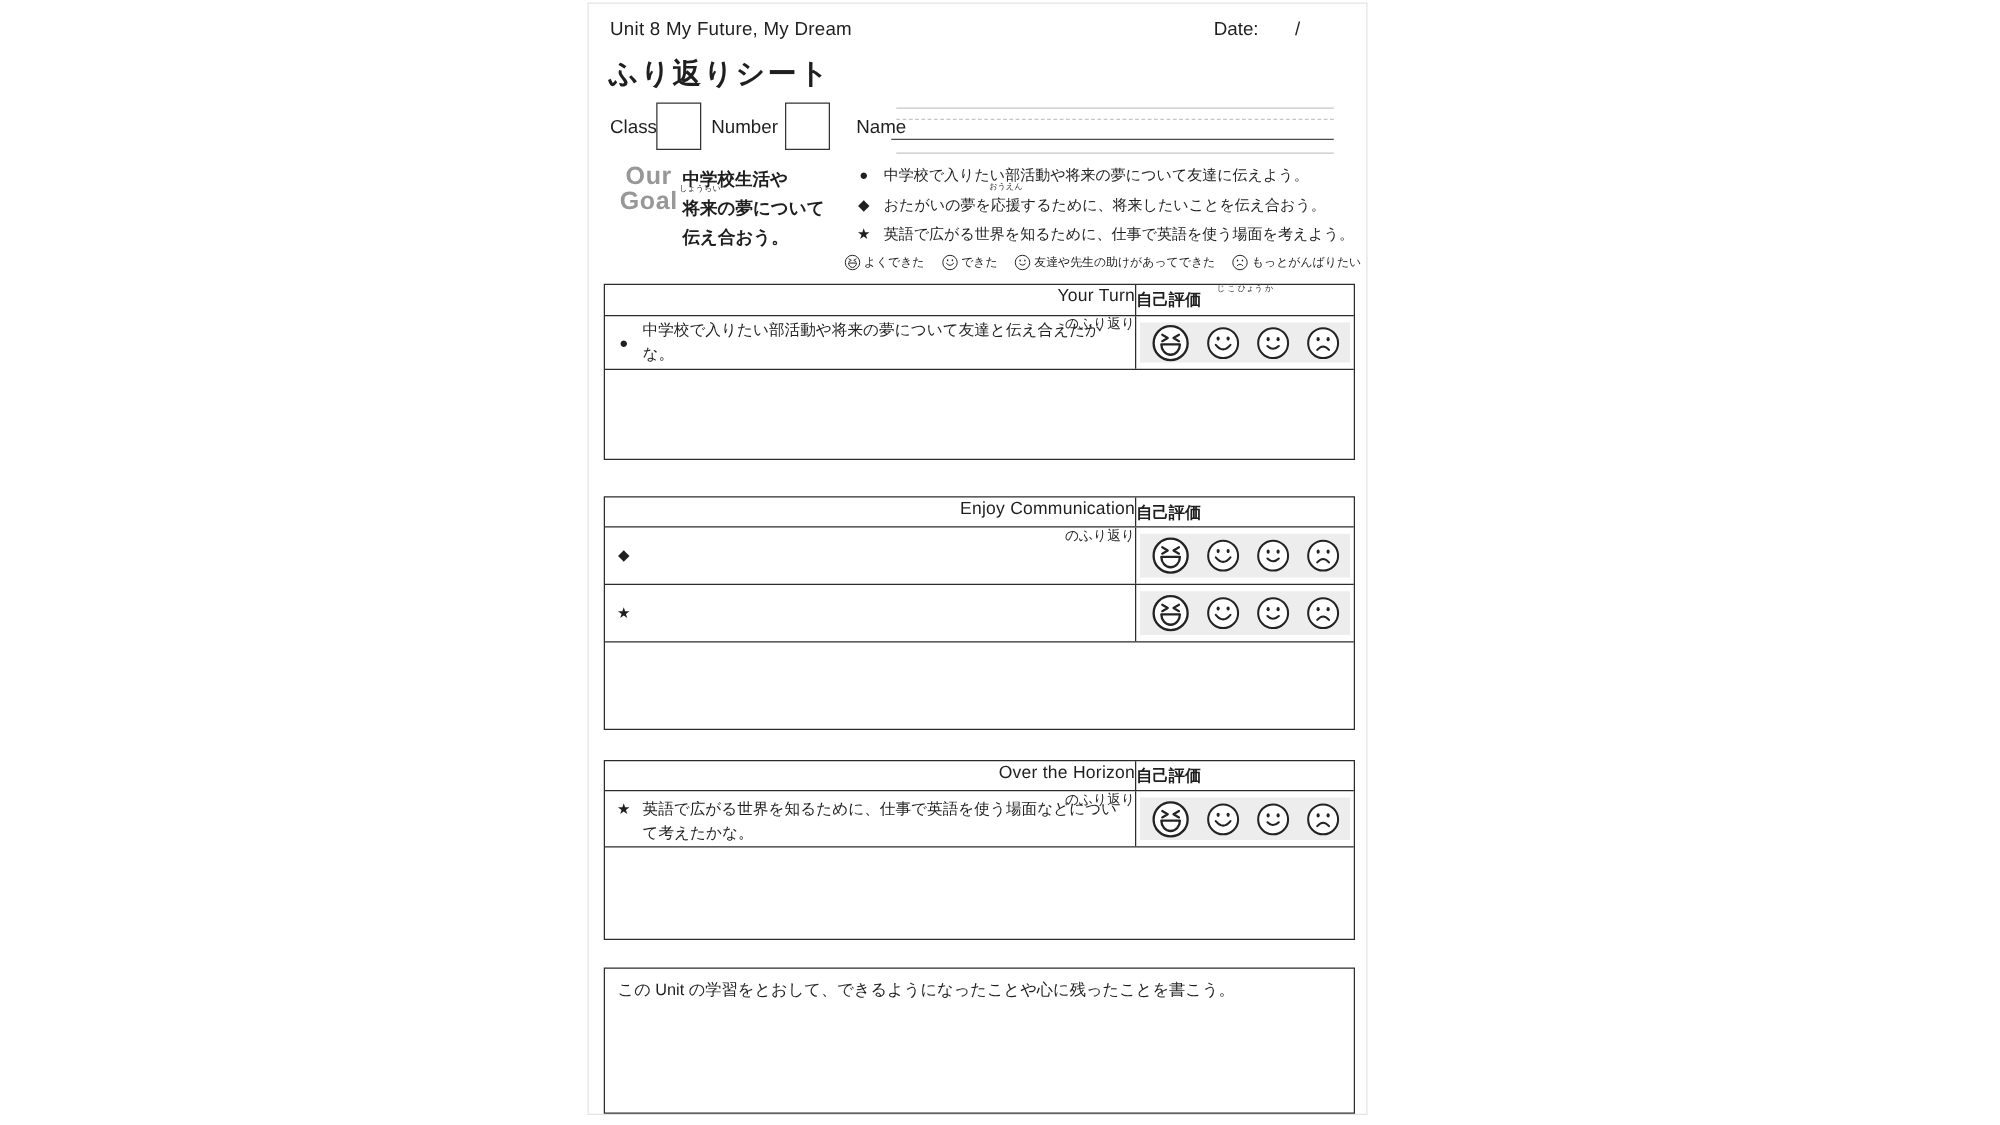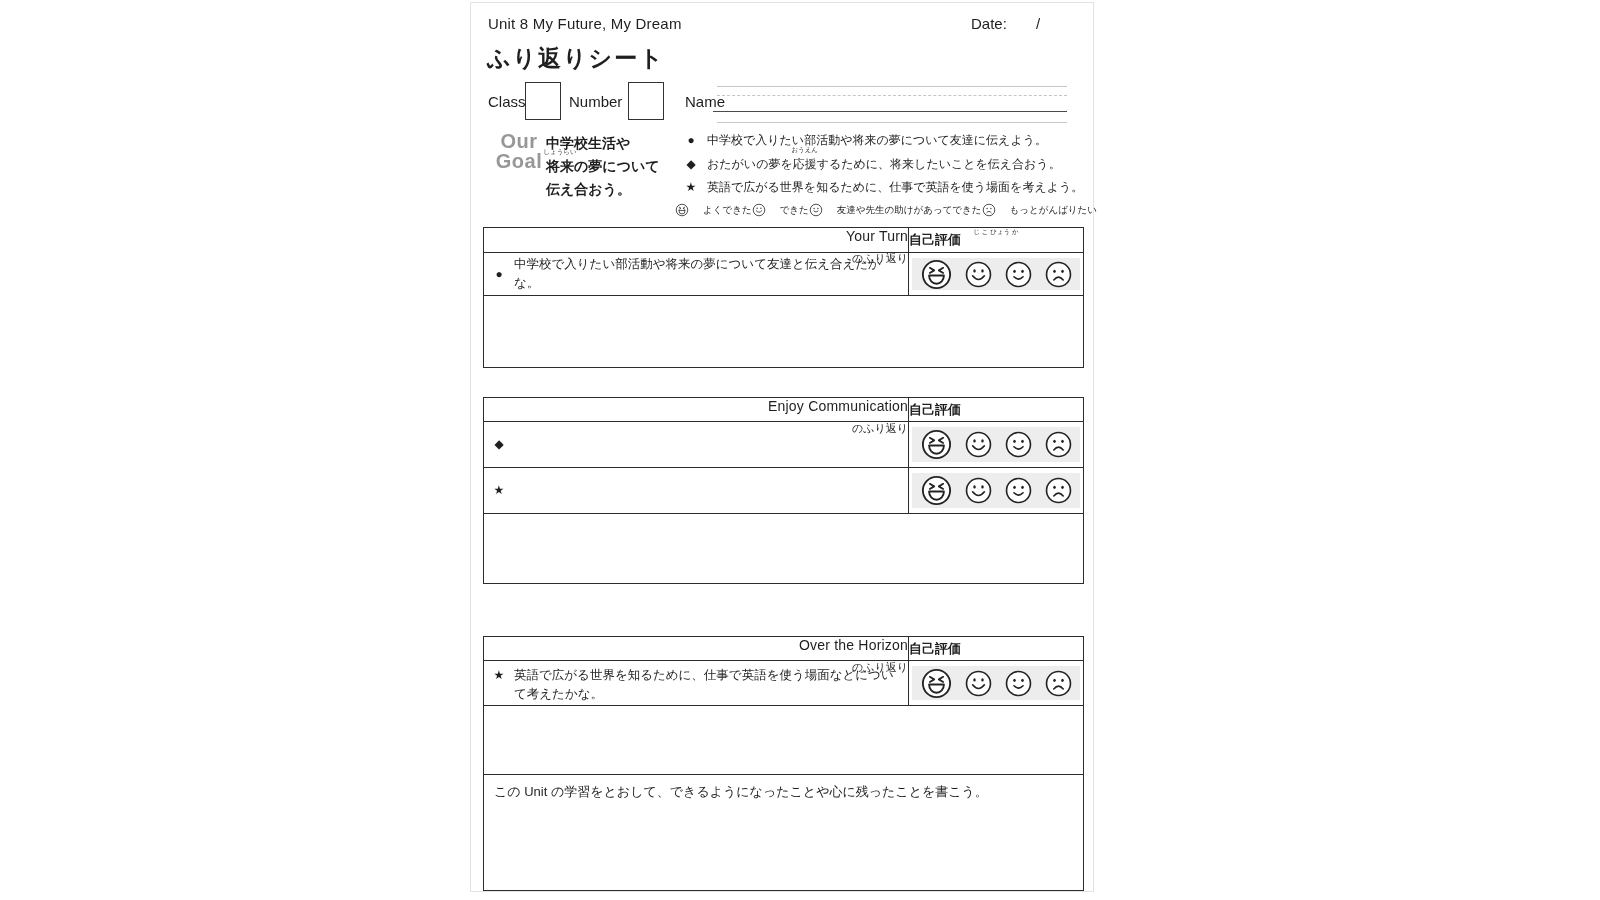--- a/index.html
+++ b/index.html
@@ -30,21 +30,21 @@
   .goalcol{left:75px;top:129px;font-size:14px;font-weight:700;line-height:23px;white-space:nowrap;}
   .bullets{left:213px;top:126px;width:410px;font-size:12px;line-height:23.5px;}
   .bullet-row{display:flex;gap:9px;white-space:nowrap;}
   .bullet-marker{font-size:12px;width:14px;text-align:center;}
   .rubywrap{position:relative;display:inline-block;}
   .rt{position:absolute;left:50%;transform:translateX(-50%);top:-7px;font-size:6.5px;
       color:#333;white-space:nowrap;line-height:7px;font-weight:400;}
   
   .legend{left:204px;top:198px;width:414px;height:18px;display:flex;align-items:center;
           justify-content:space-between;}
-  .legend-item{display:flex;align-items:center;gap:14px;font-size:9.5px;white-space:nowrap;}
+  .legend-item{display:flex;align-items:center;gap:2px;font-size:9.5px;white-space:nowrap;}
   .face{display:block;}
   .face.sm{width:14px;height:14px;}
   
   .sec{left:12px;width:601px;border:1.4px solid #2c2c2c;background:#fff;box-sizing:border-box;
        display:flex;flex-direction:column;}
   .sec-head{display:flex;border-bottom:1px solid #2c2c2c;flex:none;}
   .sec-head-left{width:424px;box-sizing:border-box;display:flex;align-items:flex-end;
                  padding-left:8px;gap:7px;flex-direction:column;}
   .sec-title-en{font-size:14px;letter-spacing:.2px;}
   .sec-title-ja{font-size:11px;}
@@ -255,21 +255,21 @@
             </svg>
           <svg class="face">
               <use href="#face-frown"></use>
             </svg>
         </div>
       </div>
     </div>
     <div class="write"></div>
   </div>
 
-  <div class="abs sec" style="top:605px;height:144px;margin-top:28px;">
+  <div class="abs sec" style="top:605px;height:144px;">
     <div class="sec-head" style="height:23px;">
       <div class="sec-head-left">
         <span class="sec-title-en">Over the Horizon</span>
         <span class="sec-title-ja">のふり返り</span>
       </div>
       <div class="sec-head-right">
         <span>自己評価</span>
       </div>
     </div>
     <div class="trow" style="height:44px;">

